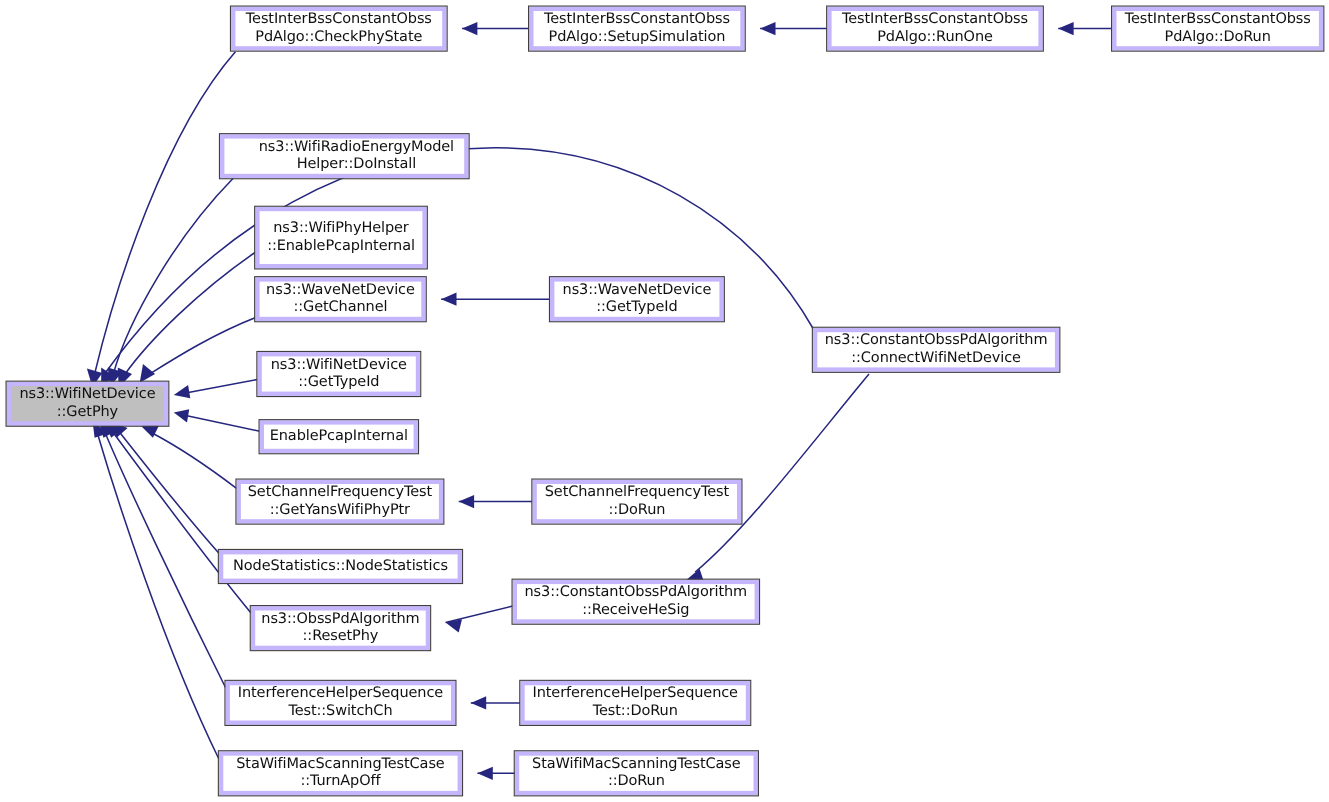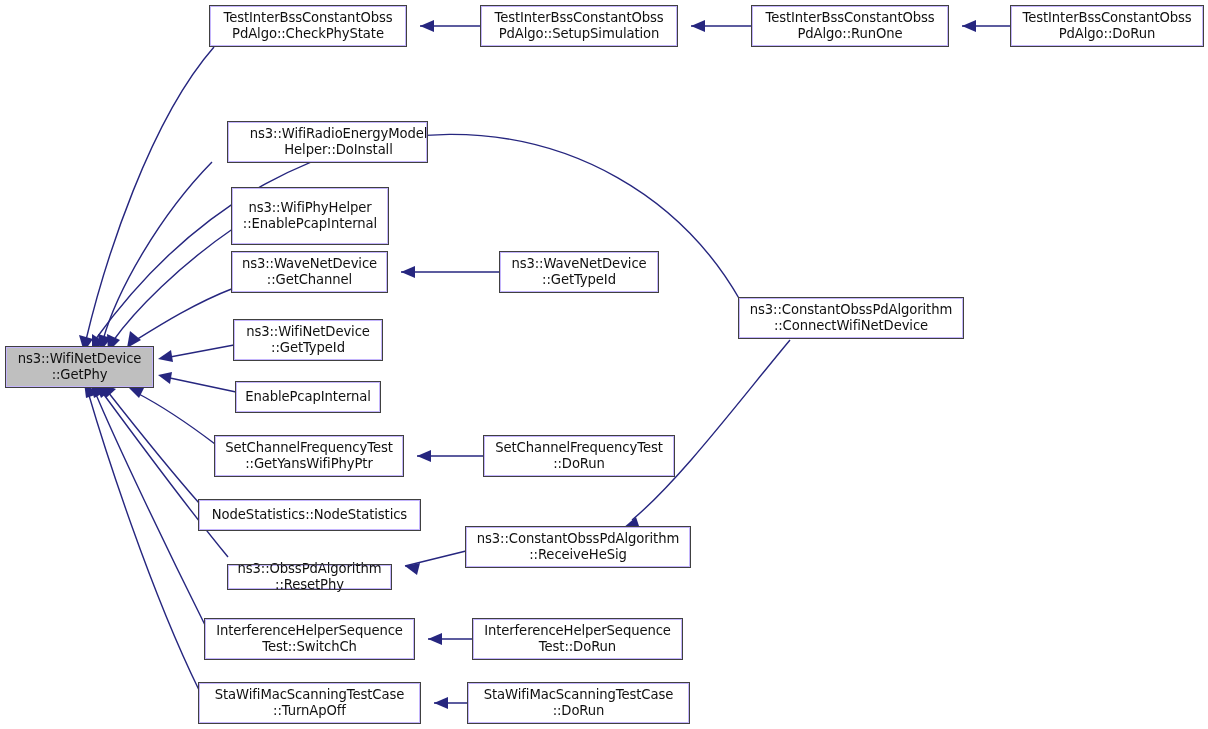--- a/index.html
+++ b/index.html
@@ -22,21 +22,21 @@
     left: 0;
     top: 0;
     width: 1208px;
     height: 729px;
     pointer-events: none;
   }
   .gnode {
     position: absolute;
     box-sizing: border-box;
     background: #ffffff;
-    border: 1px solid #c4b5fd;
+    border: 4px solid #c4b5fd;
     outline: 1px solid #404040;
     display: flex;
     align-items: center;
     justify-content: center;
     text-align: center;
     color: #101010;
     font-size: 13.2px;
     line-height: 15.6px;
     letter-spacing: -0.1px;
     white-space: pre-line;
@@ -147,41 +147,41 @@
     </svg>
   <div id="node-layer">
       <div class="gnode" style="left: 210px; top: 6px; width: 196px; height: 40px;">TestInterBssConstantObss
 PdAlgo::CheckPhyState</div>
       <div class="gnode" style="left: 481px; top: 6px; width: 196px; height: 40px;">TestInterBssConstantObss
 PdAlgo::SetupSimulation</div>
       <div class="gnode" style="left: 752px; top: 6px; width: 196px; height: 40px;">TestInterBssConstantObss
 PdAlgo::RunOne</div>
       <div class="gnode" style="left: 1011px; top: 6px; width: 192px; height: 40px;">TestInterBssConstantObss
 PdAlgo::DoRun</div>
-      <div class="gnode" style="left: 228px; top: 122px; width: 199px; height: 40px; padding-left: 22px;">ns3::WifiRadioEnergyModel
+      <div class="gnode" style="left: 200px; top: 122px; width: 226px; height: 40px; padding-left: 22px;">ns3::WifiRadioEnergyModel
 Helper::DoInstall</div>
       <div class="gnode" style="left: 232px; top: 188px; width: 156px; height: 56px;">ns3::WifiPhyHelper
 ::EnablePcapInternal</div>
       <div class="gnode" style="left: 232px; top: 252px; width: 155px; height: 40px;">ns3::WaveNetDevice
 ::GetChannel</div>
       <div class="gnode" style="left: 500px; top: 252px; width: 158px; height: 40px;">ns3::WaveNetDevice
 ::GetTypeId</div>
       <div class="gnode" style="left: 234px; top: 320px; width: 148px; height: 40px;">ns3::WifiNetDevice
 ::GetTypeId</div>
       <div class="gnode highlight" style="left: 6px; top: 347px; width: 147px; height: 40px;">ns3::WifiNetDevice
 ::GetPhy</div>
       <div class="gnode" style="left: 236px; top: 382px; width: 144px; height: 30px;">EnablePcapInternal</div>
       <div class="gnode" style="left: 739px; top: 298px; width: 224px; height: 40px;">ns3::ConstantObssPdAlgorithm
 ::ConnectWifiNetDevice</div>
       <div class="gnode" style="left: 215px; top: 436px; width: 188px; height: 40px;">SetChannelFrequencyTest
 ::GetYansWifiPhyPtr</div>
       <div class="gnode" style="left: 484px; top: 436px; width: 190px; height: 40px;">SetChannelFrequencyTest
 ::DoRun</div>
       <div class="gnode" style="left: 199px; top: 500px; width: 221px; height: 30px;">NodeStatistics::NodeStatistics</div>
-      <div class="gnode" style="left: 228px; top: 565px; width: 163px; height: 24px;">ns3::ObssPdAlgorithm
+      <div class="gnode" style="left: 228px; top: 551px; width: 163px; height: 40px;">ns3::ObssPdAlgorithm
 ::ResetPhy</div>
       <div class="gnode" style="left: 466px; top: 527px; width: 224px; height: 40px;">ns3::ConstantObssPdAlgorithm
 ::ReceiveHeSig</div>
       <div class="gnode" style="left: 205px; top: 619px; width: 209px; height: 40px;">InterferenceHelperSequence
 Test::SwitchCh</div>
       <div class="gnode" style="left: 473px; top: 619px; width: 209px; height: 40px;">InterferenceHelperSequence
 Test::DoRun</div>
       <div class="gnode" style="left: 199px; top: 683px; width: 221px; height: 40px;">StaWifiMacScanningTestCase
 ::TurnApOff</div>
       <div class="gnode" style="left: 468px; top: 683px; width: 221px; height: 40px;">StaWifiMacScanningTestCase

